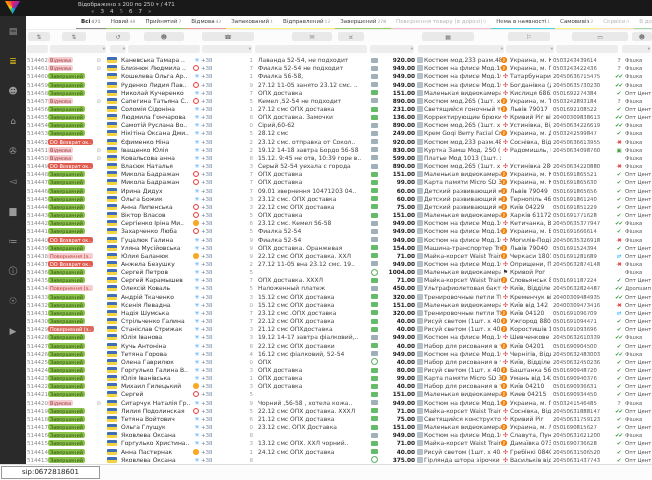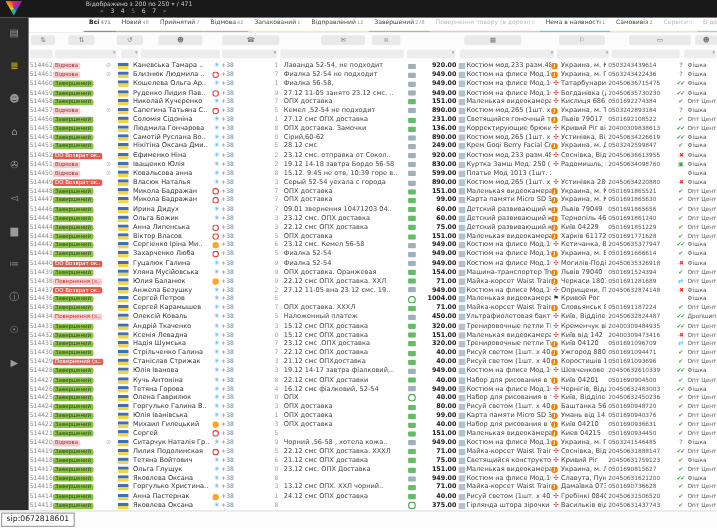--- a/index.html
+++ b/index.html
@@ -74,21 +74,21 @@
   .c-ttn{width:61px;color:#555;font-size:5.3px;padding-left:2px;box-sizing:border-box;}
   .c-check{width:13px;text-align:center;font-size:5.5px;letter-spacing:-1px;}
   .ck-q{color:#9e9e9e;font-weight:bold;} .ck-v,.ck-vv{color:#43a047;}
   .ck-x{color:#e53935;} .ck-x em{font-style:normal;color:#9e9e9e;}
   .ck-r{color:#29b6f6;} .ck-p{color:#43a047;}
   .c-manager{width:26px;color:#555;font-size:5.3px;}
   
   .statusbar{position:absolute;left:0;top:464px;width:652px;height:16px;background:#fcfcfc;
              border-top:1px solid #dedede;z-index:6;}
   .sip{position:absolute;left:1px;top:1px;border:1px solid #9a9a9a;background:#fff;color:#222;
-       font-size:7px;line-height:11px;padding:0 4px;}
+       font-size:7px;line-height:11px;padding:0 20px;}
 </style>
 </head>
 <body>
 
 <div class="app">
   <div class="topbar">
     <div class="logo"></div>
     <div class="shown">
       <span>Відображено з 200 по 250</span><span class="caret">▾</span><span>/ 471</span>
     </div>

